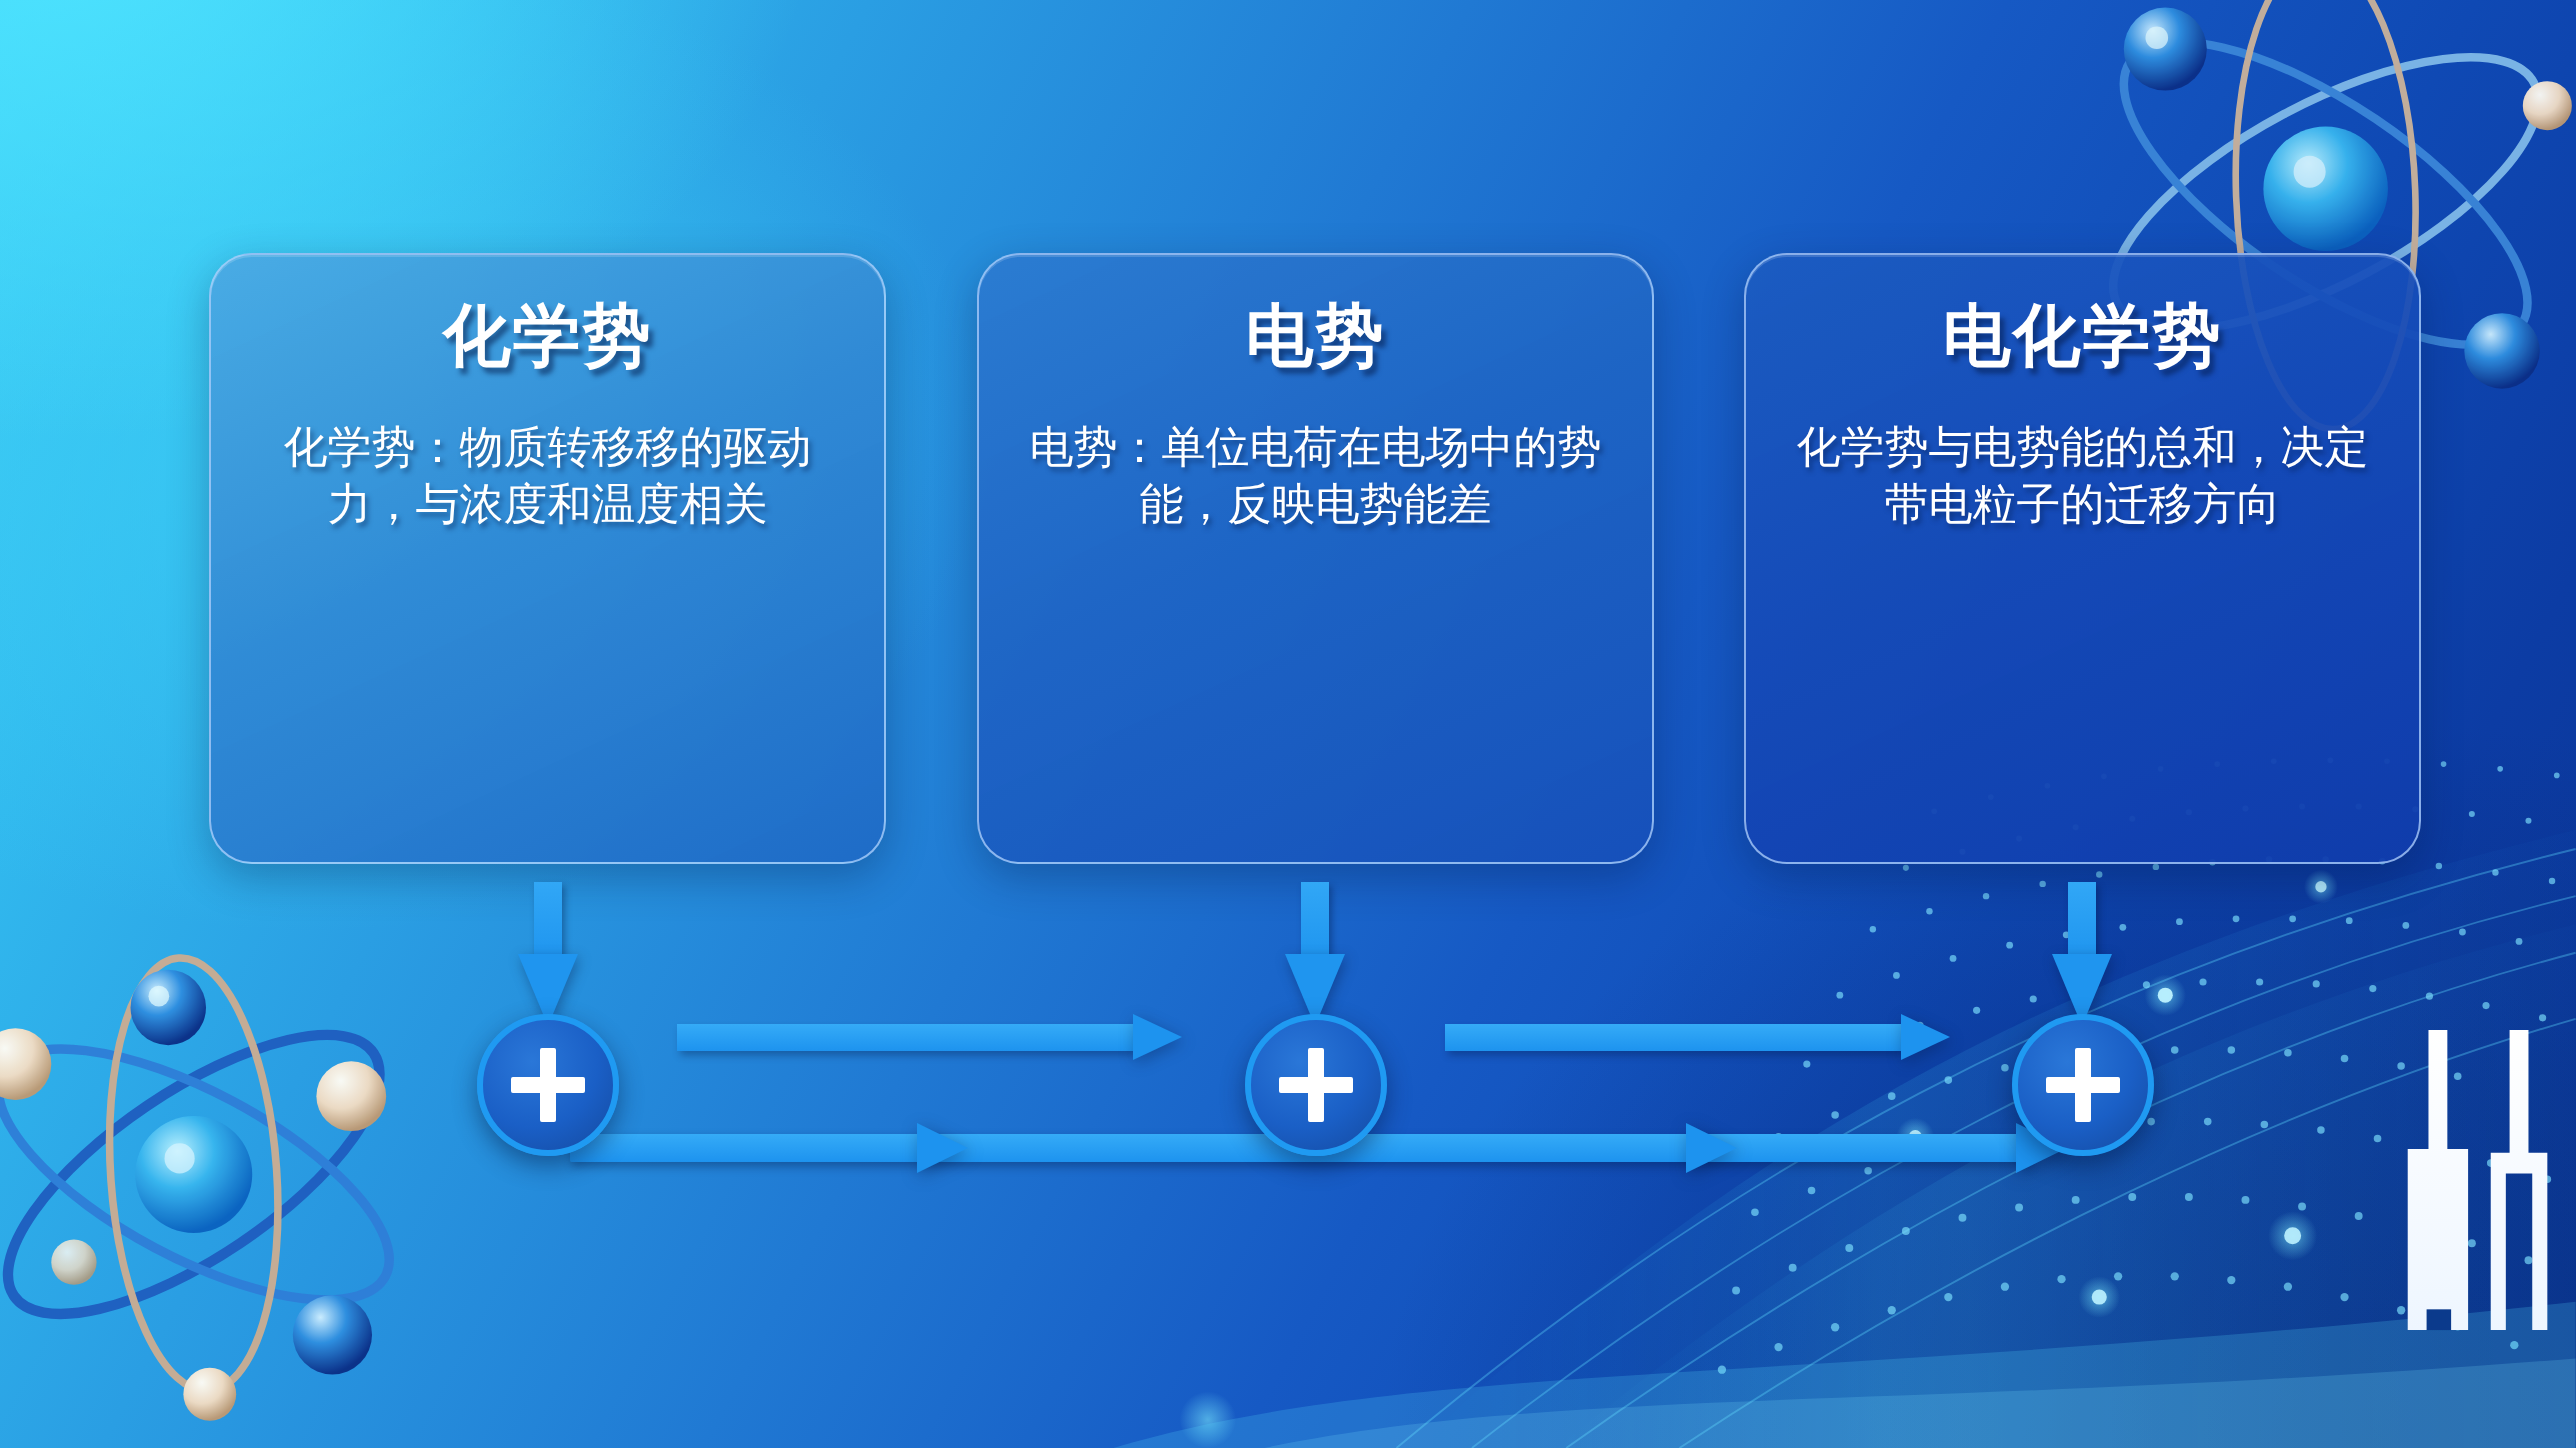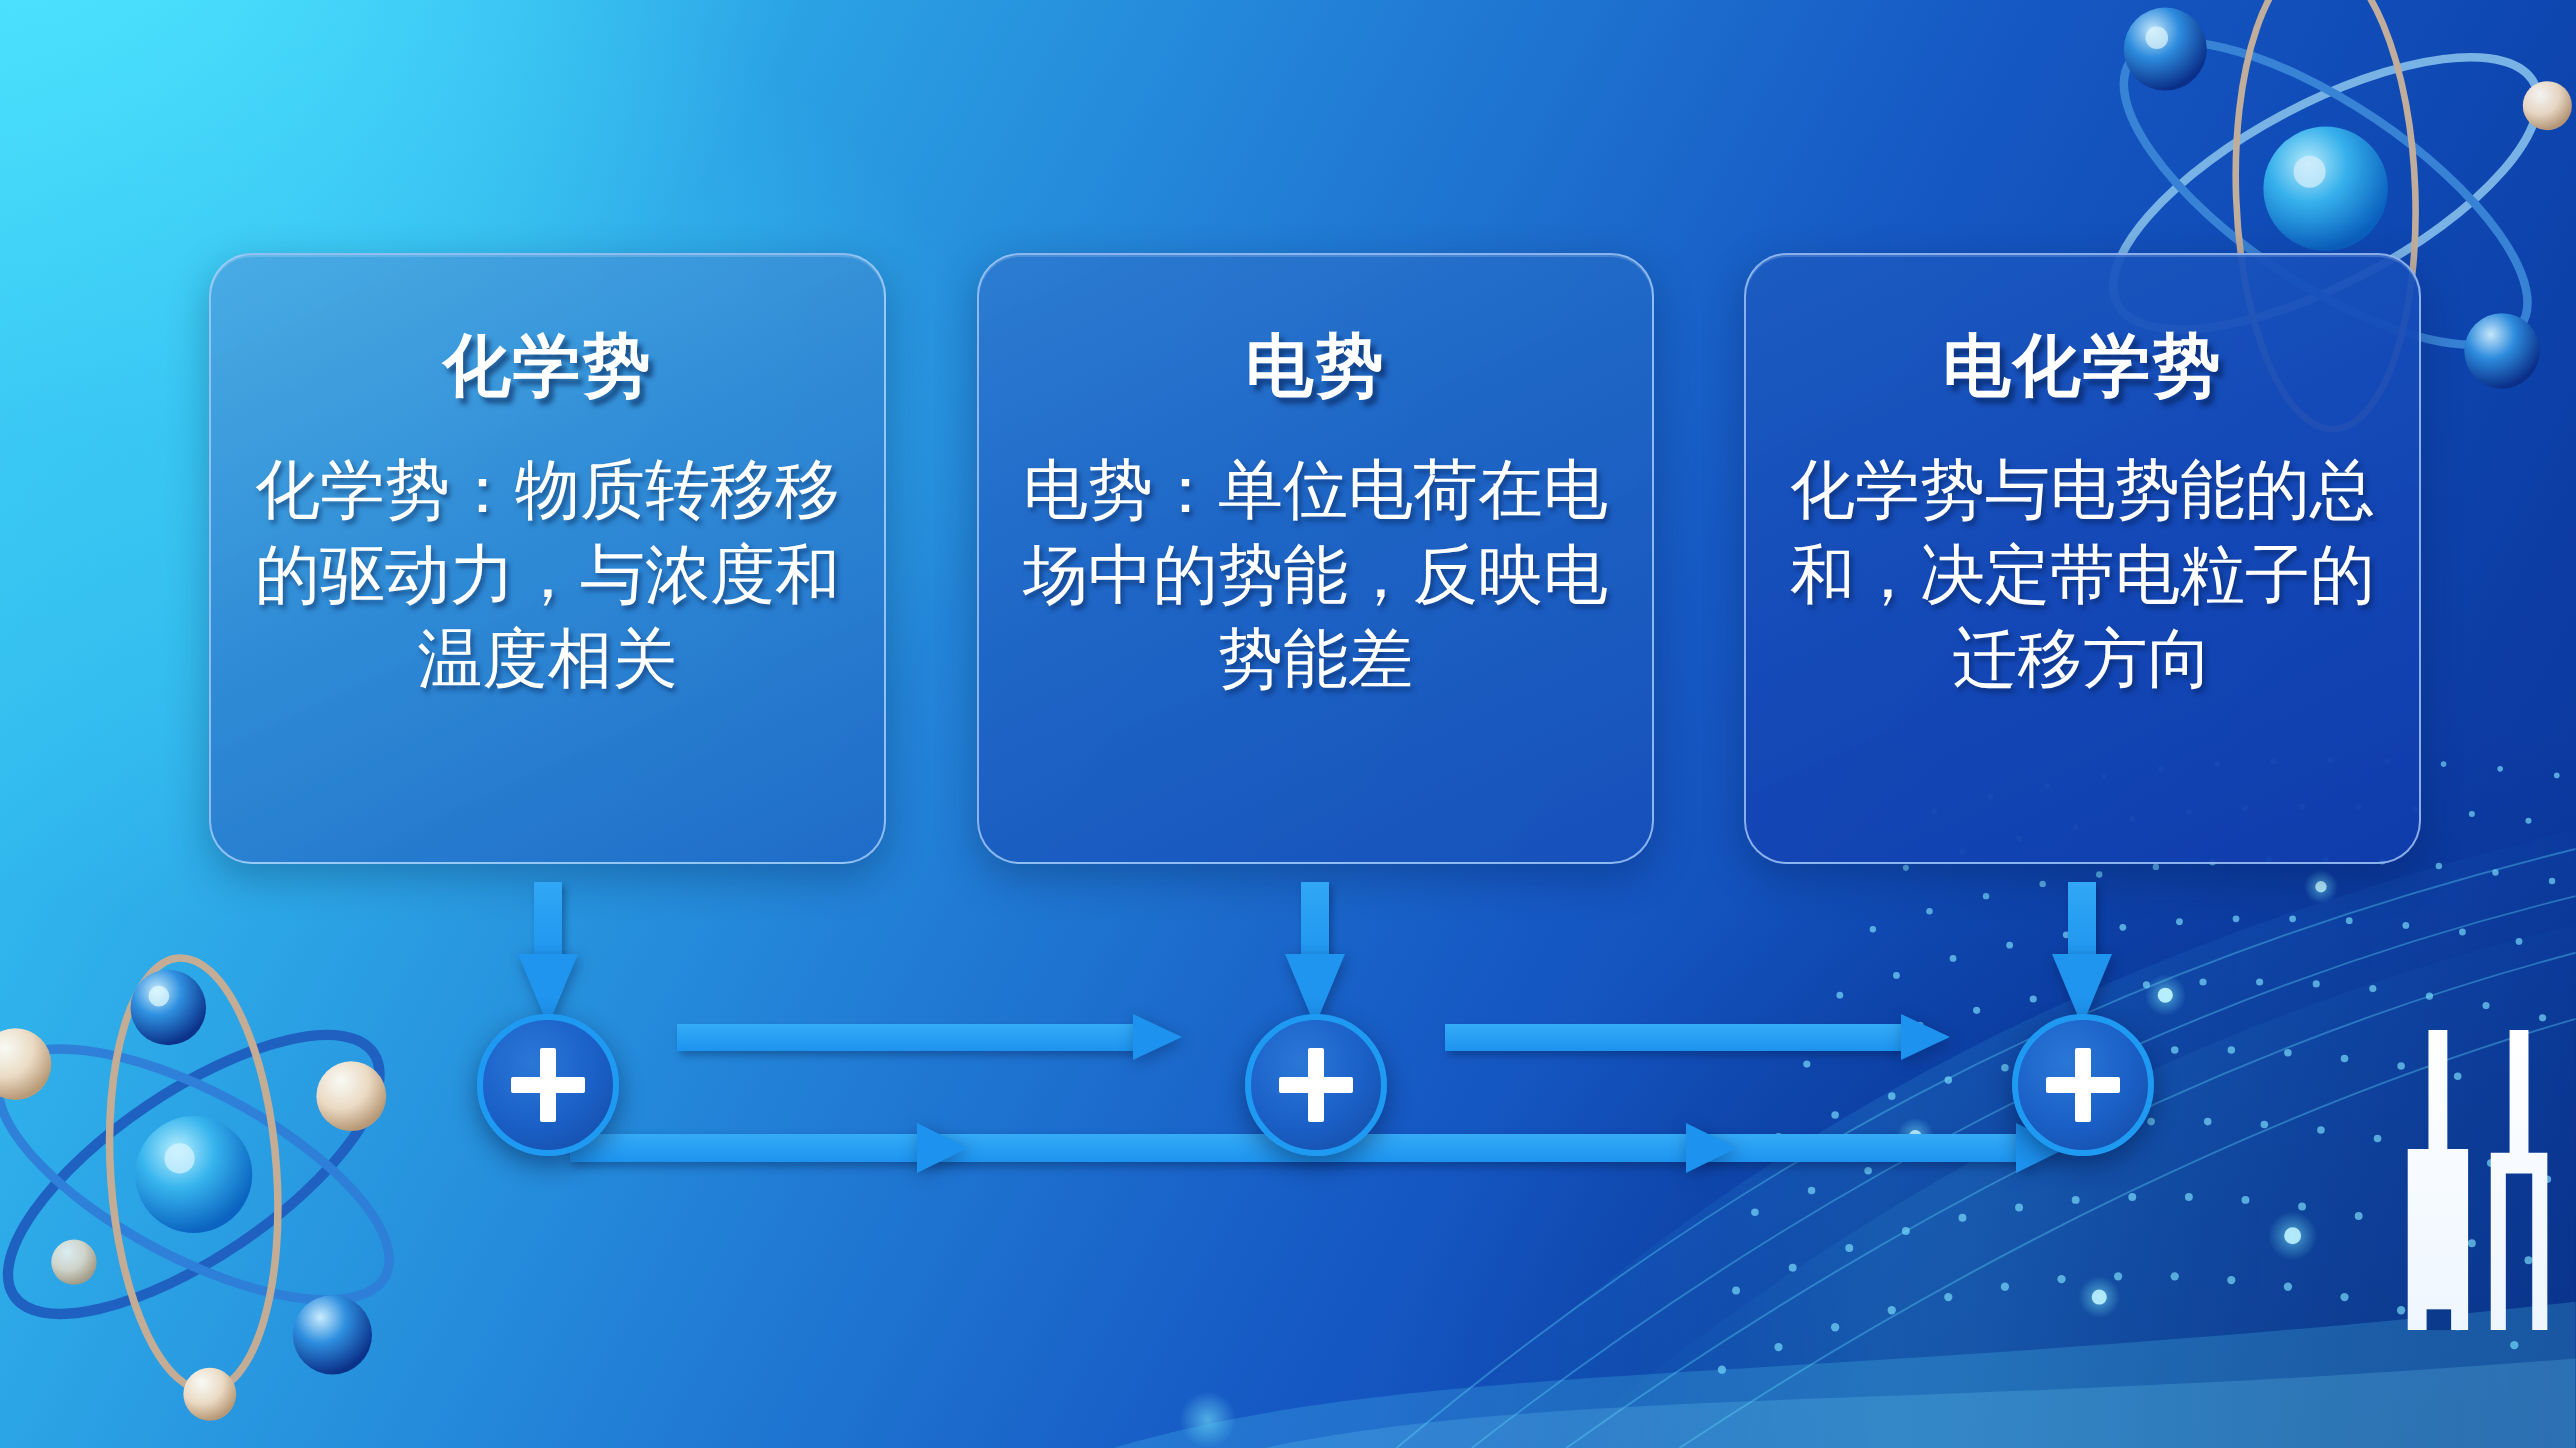--- a/index.html
+++ b/index.html
@@ -16,37 +16,37 @@
 
   
   .cards{position:absolute;left:0;top:0;width:2576px;height:1448px;}
   .card{
     position:absolute;
     border-radius:43px;
     border:2.8px solid rgba(185,216,255,0.72);
     box-shadow:0 13.2px 42px rgba(2,22,70,0.30), inset 0 1.9px 0 rgba(255,255,255,0.16);
     box-sizing:border-box;
     display:flex;flex-direction:column;align-items:center;
-    padding:55px 32px 28px;
+    padding:25px 32px 28px;
   }
   .card-1{left:209px; top:253px; width:677px; height:611px;
     background:linear-gradient(155deg, rgba(74,169,226,0.92) 0%, rgba(48,136,212,0.93) 45%, rgba(30,106,198,0.94) 100%);}
   .card-2{left:977px;top:253px; width:677px; height:611px;
     background:linear-gradient(155deg, rgba(44,123,208,0.93) 0%, rgba(30,100,196,0.94) 45%, rgba(22,80,186,0.95) 100%);}
   .card-3{left:1744px;top:253px; width:677px; height:611px;
     background:linear-gradient(155deg, rgba(28,92,193,0.93) 0%, rgba(21,74,183,0.94) 45%, rgba(16,60,172,0.95) 100%);}
 
   .card-title{
     font-size:68px;font-weight:bold;color:#ffffff;letter-spacing:1.9px;
     text-shadow:4.7px 5.7px 5.7px rgba(4,26,72,0.55);
     margin:21px 0 0 0;line-height:1.0;white-space:nowrap;
   }
   .card-body{
     margin-top:49px;
-    font-size:65px;line-height:1.30;color:#ffffff;text-align:center;
+    font-size:44px;line-height:1.30;color:#ffffff;text-align:center;
     text-shadow:2.8px 3.8px 5.7px rgba(4,26,72,0.50);
     letter-spacing:0px;
     max-width:100%;
   }
 
   
   .down-arrow{position:absolute;width:60px;height:143px;}
   .da-shaft{position:absolute;left:16px;top:0;width:28px;height:77px;background:linear-gradient(180deg,#31a7f6,#1f95ef);
             box-shadow:2.8px 3.8px 6.6px rgba(3,22,66,0.38);}
   .da-head{position:absolute;left:0;top:72px;width:0;height:0;

